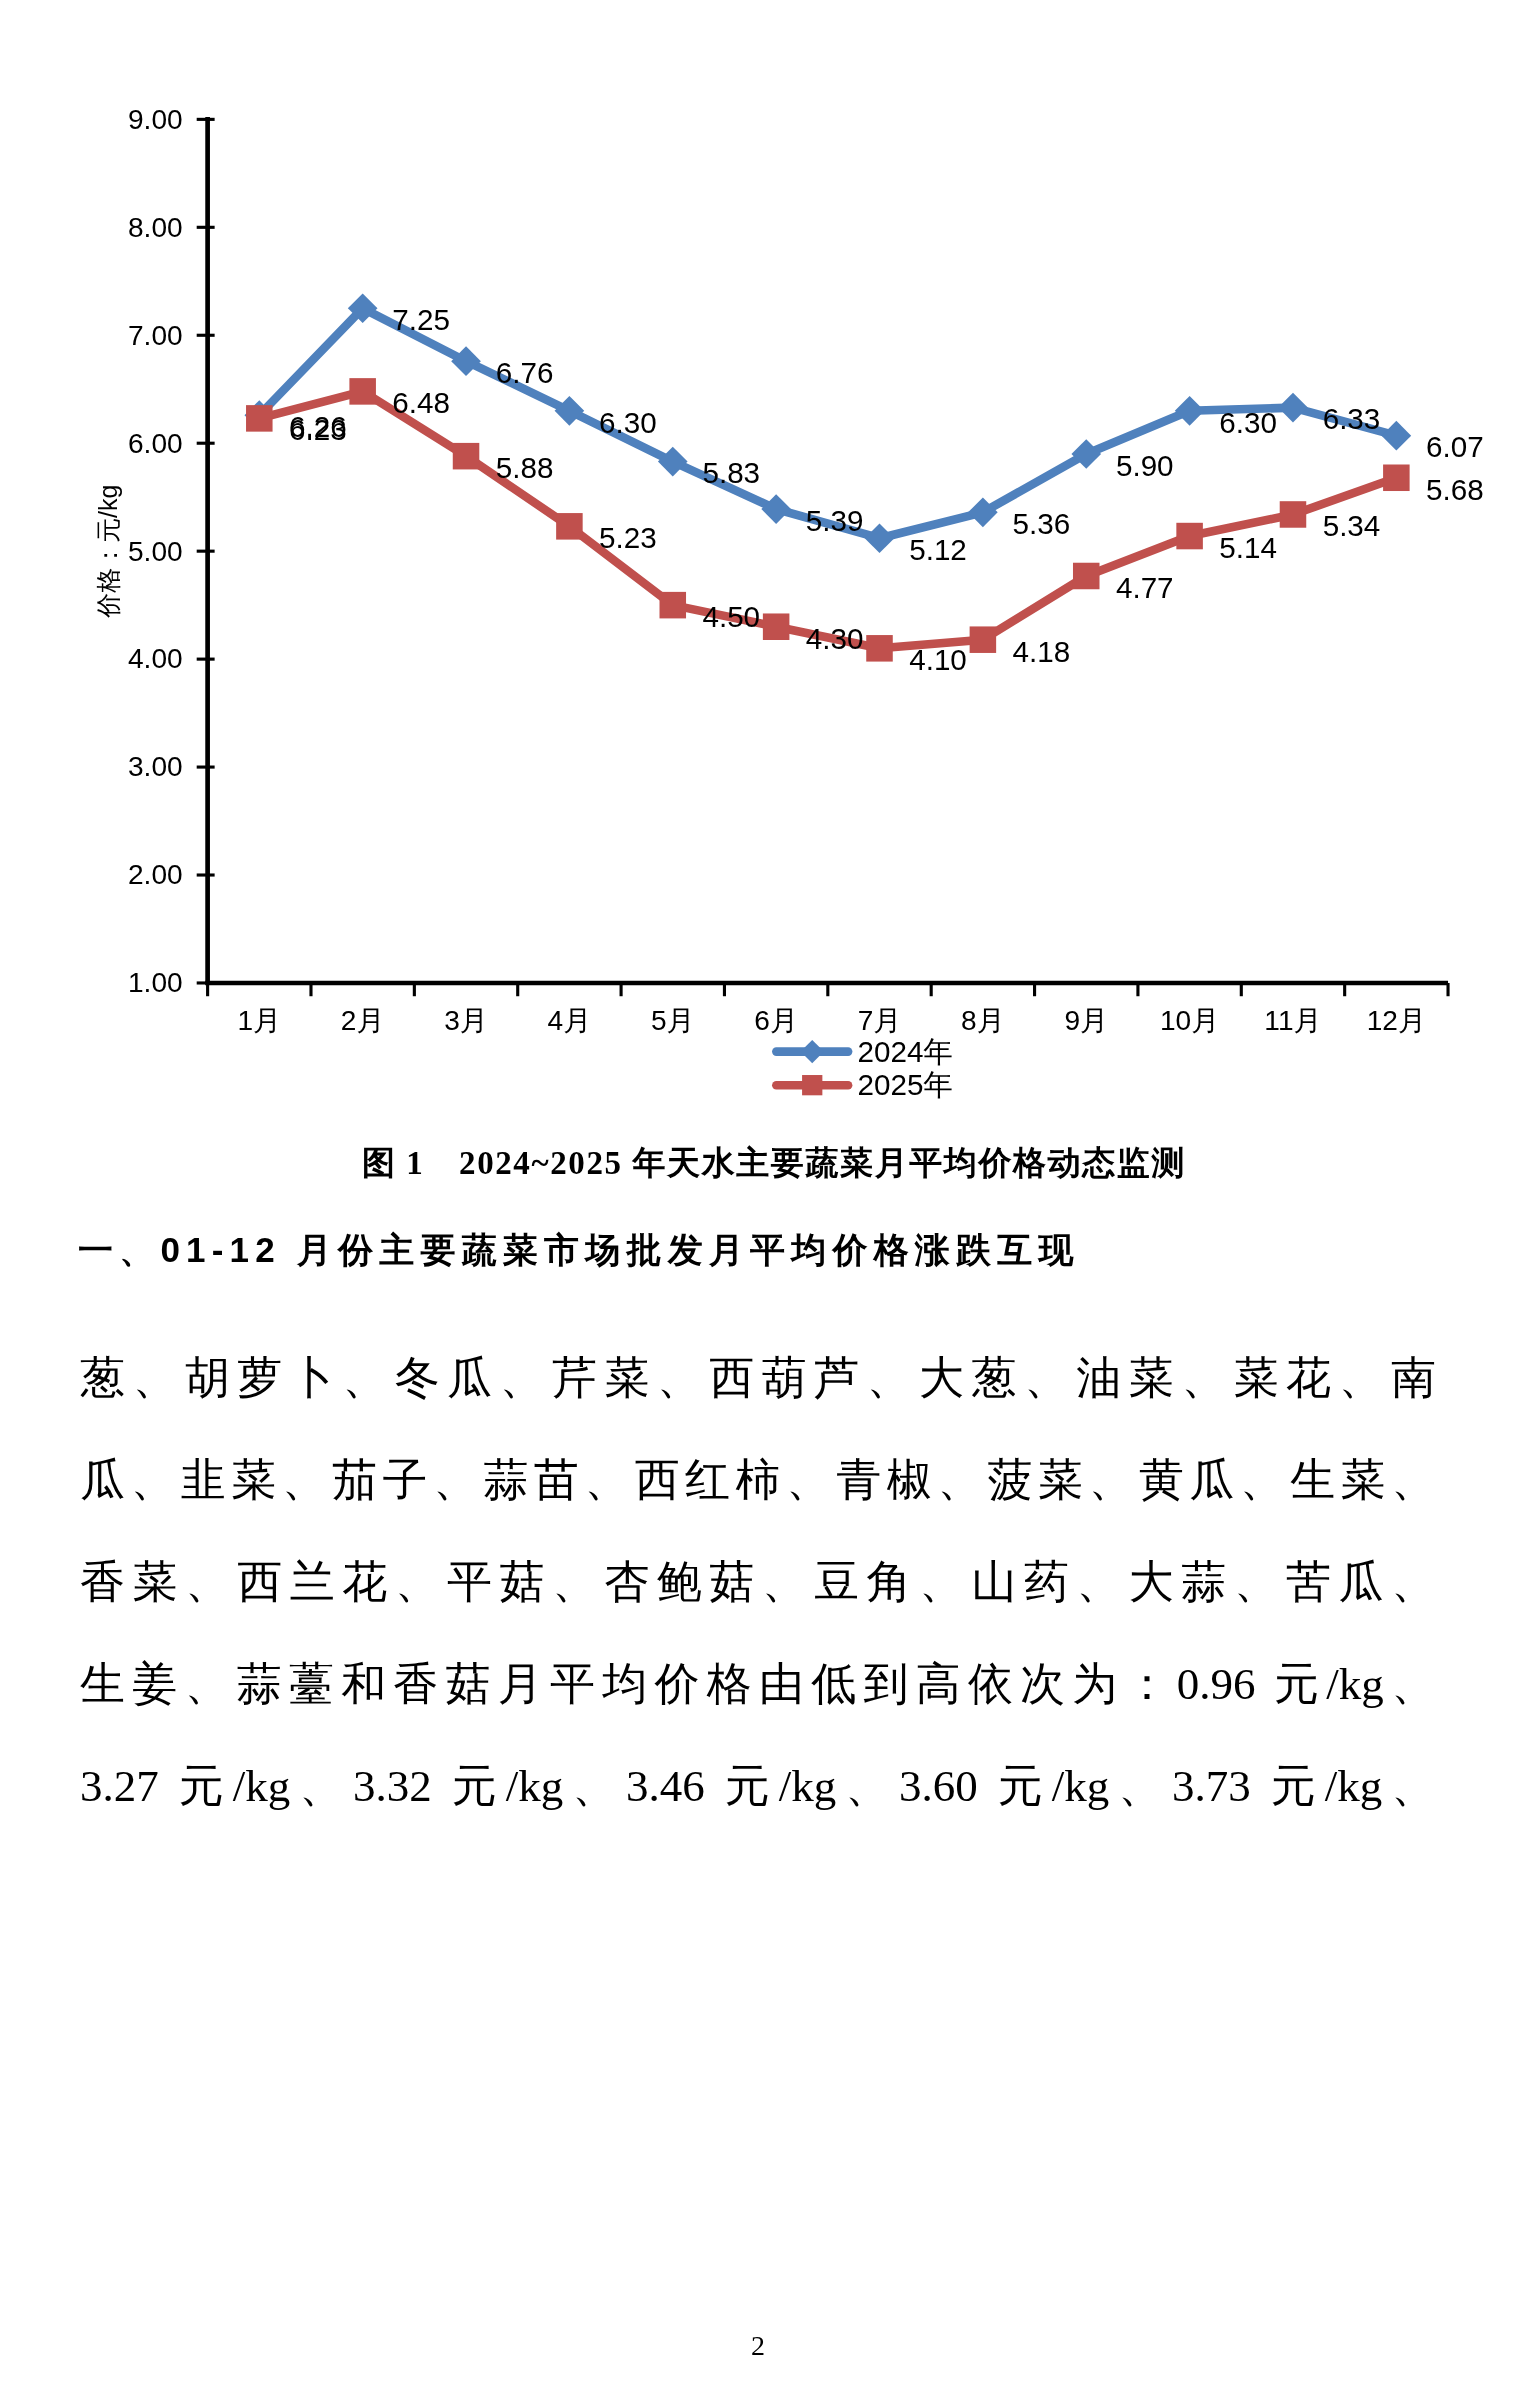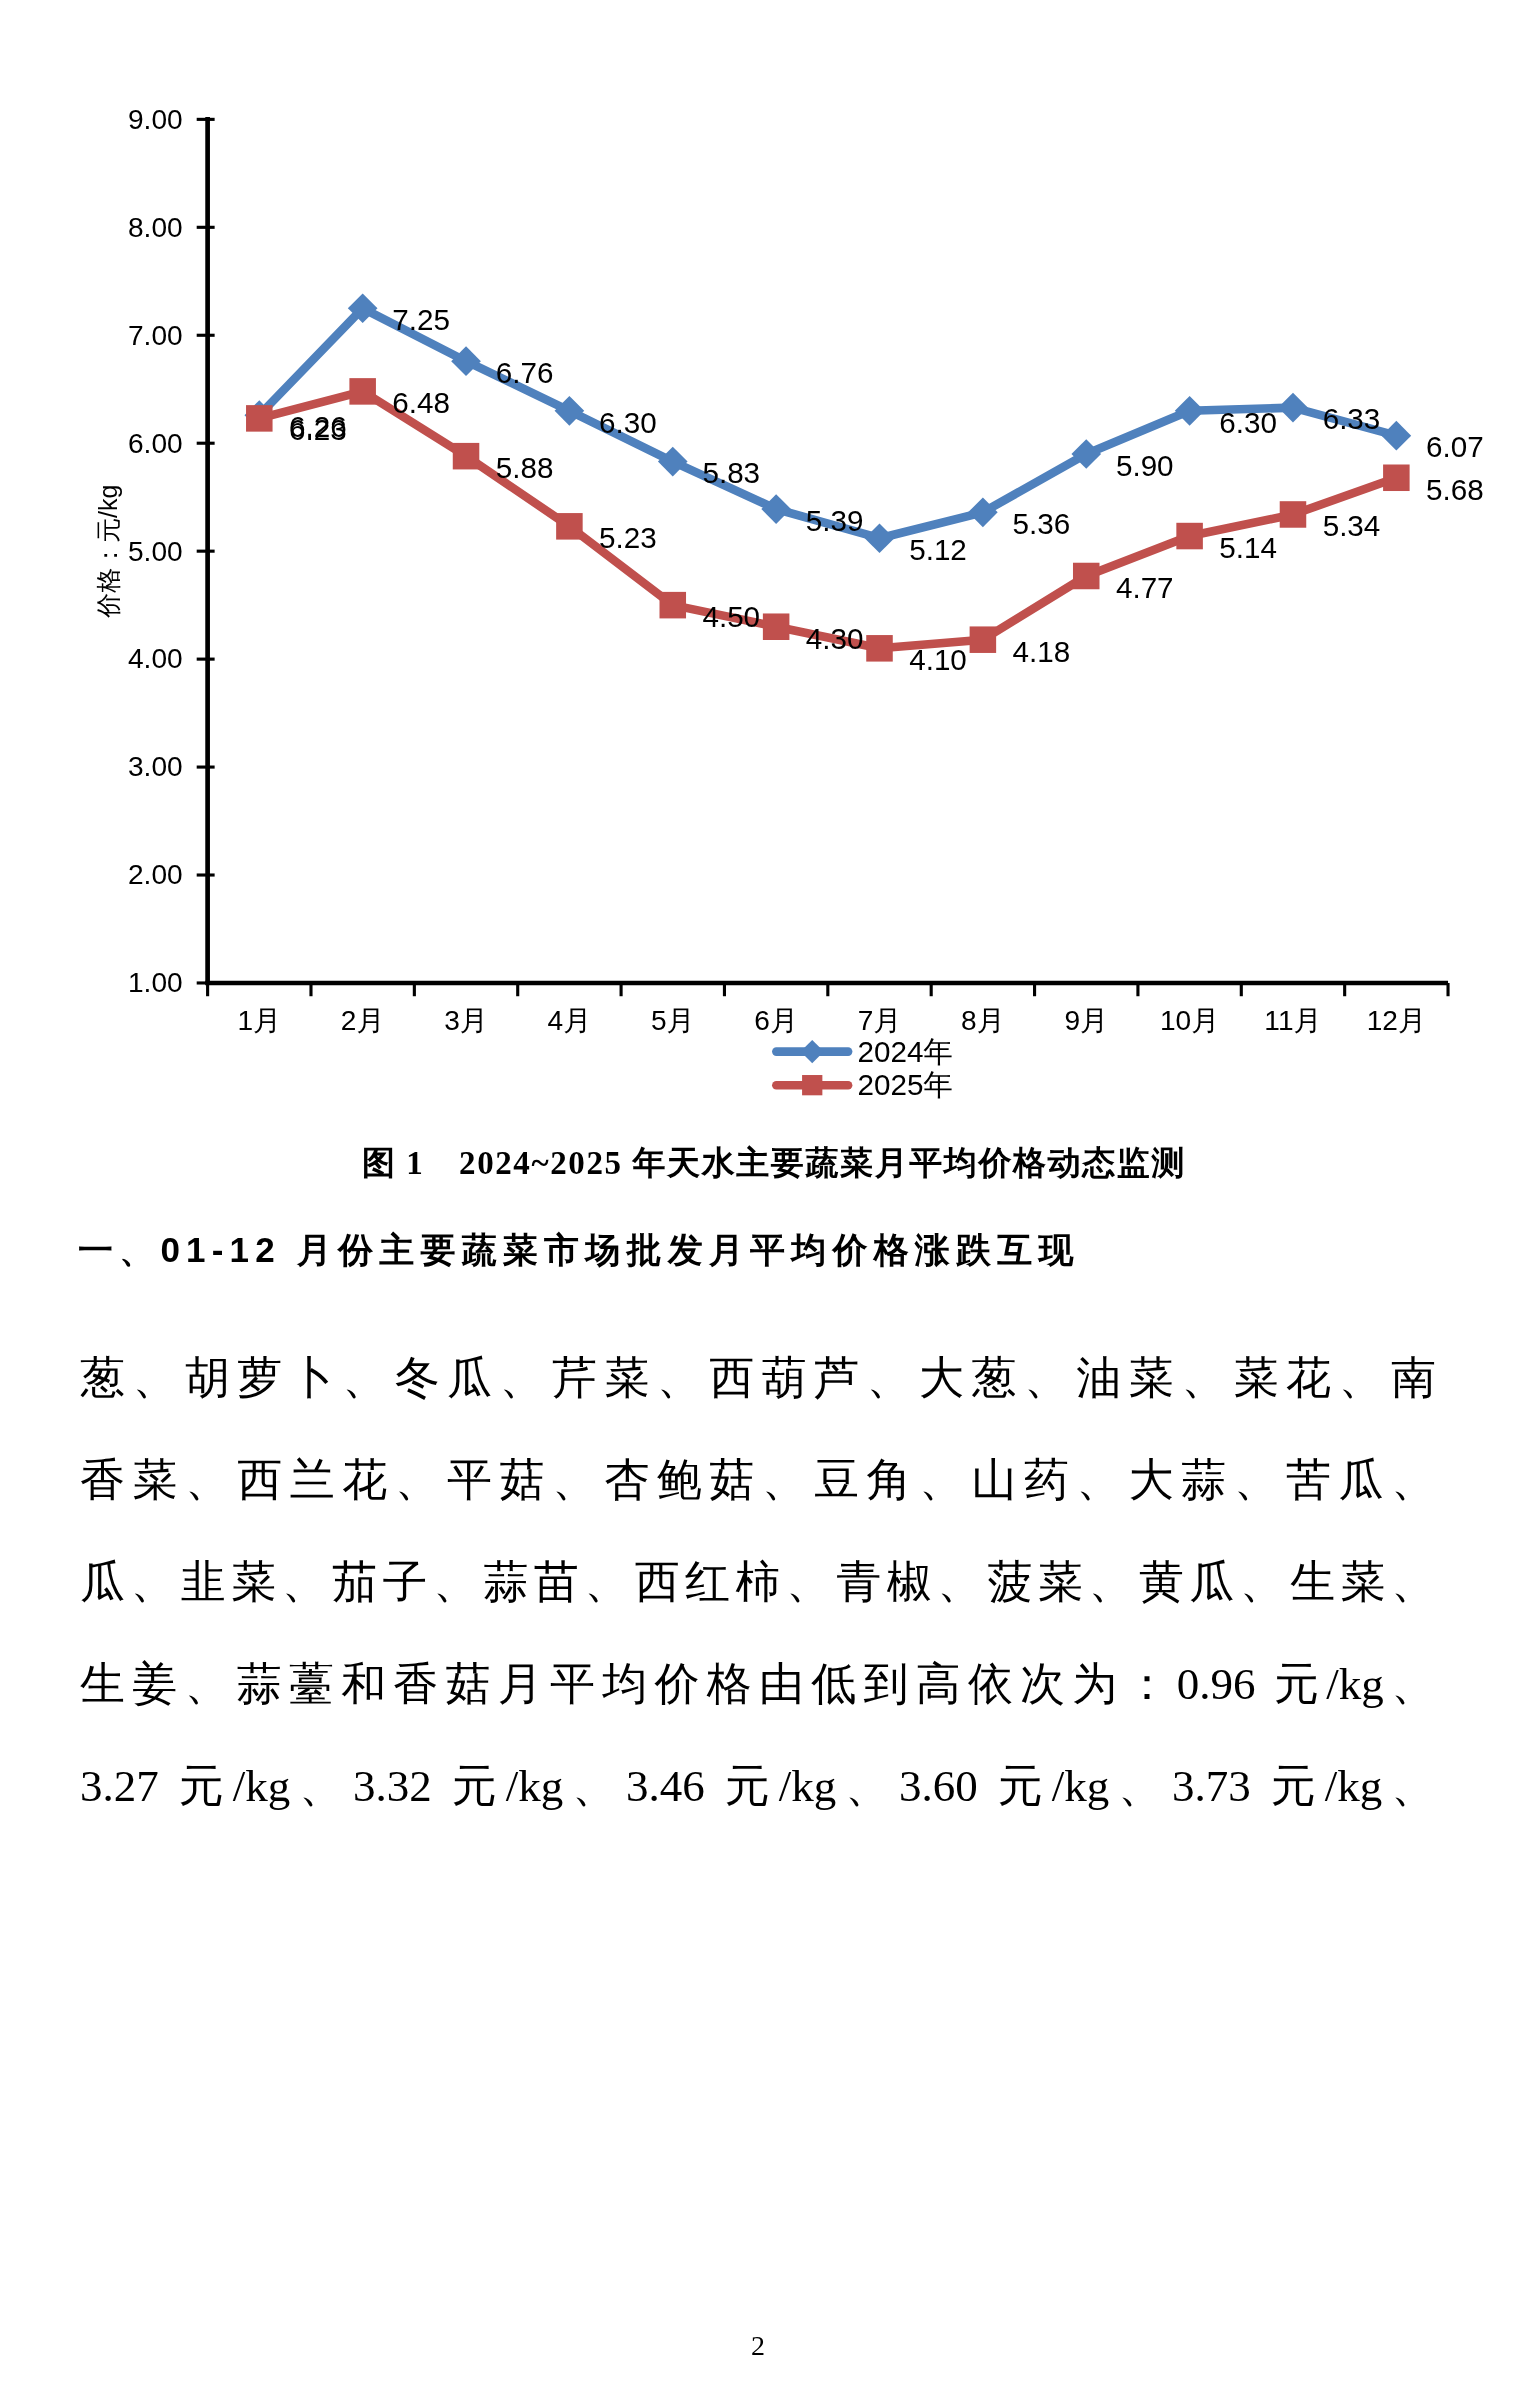--- a/index.html
+++ b/index.html
@@ -163,22 +163,22 @@
         </g>
       </svg>
   </figure>
 
   <div class="figure-caption">图 1　2024~2025 年天水主要蔬菜月平均价格动态监测</div>
 
   <h1 class="section-heading">一、01-12 月份主要蔬菜市场批发月平均价格涨跌互现</h1>
 
   <div class="body-text" id="body-text">
       <div class="body-line">葱、胡萝卜、冬瓜、芹菜、西葫芦、大葱、油菜、菜花、南</div>
+      <div class="body-line">瓜、韭菜、茄子、蒜苗、西红柿、青椒、菠菜、黄瓜、生菜、</div>
       <div class="body-line">香菜、西兰花、平菇、杏鲍菇、豆角、山药、大蒜、苦瓜、</div>
-      <div class="body-line">瓜、韭菜、茄子、蒜苗、西红柿、青椒、菠菜、黄瓜、生菜、</div>
       <div class="body-line">生姜、蒜薹和香菇月平均价格由低到高依次为：0.96 元/kg、</div>
       <div class="body-line">3.27 元/kg、3.32 元/kg、3.46 元/kg、3.60 元/kg、3.73 元/kg、</div>
     </div>
 
   <div class="page-number">2</div>
 
 </div>
 
 
 </body></html>

